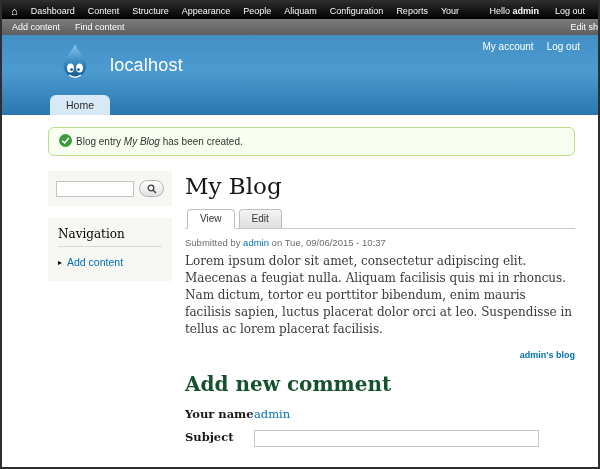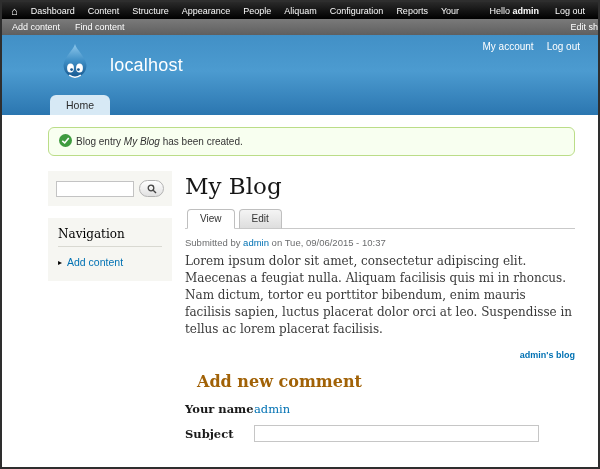--- a/index.html
+++ b/index.html
@@ -83,22 +83,22 @@
     border:1px solid #bfbfbf; border-radius:4px 4px 0 0;
     background:linear-gradient(#f4f4f4,#dedede);
     margin-bottom:-1px; border-bottom:1px solid #c9c9c9; cursor:pointer;
   }
   .tab.active { background:#fff; border-bottom:1px solid #fff; }
   .submitted { font-size:9.5px; color:#6b6c6e; margin:8px 0 5px; }
   .submitted .author { color:#0071b3; cursor:pointer; }
   .body-text { font-family:"DejaVu Serif", serif; font-size:12px; color:#3a3a3a; line-height:1.42; margin-bottom:12px; }
   .blog-term { text-align:right; font-size:9px; font-weight:bold; margin-bottom:12px; }
   .blog-term a { color:#0071b3; cursor:pointer; text-decoration:none; }
-  .comment-heading { font-family:"DejaVu Serif", serif; font-size:16px; font-weight:bold; color:#a16207; margin:6px 12px 11px; }
-  .form-row { display:flex; align-items:center; margin-bottom:9px; }
+  .comment-heading { font-family:"DejaVu Serif", serif; font-size:20px; font-weight:bold; color:#14532d; margin:6px 0 11px; }
+  .form-row { display:flex; align-items:flex-start; margin-bottom:9px; }
   .form-label { width:69px; flex:none; font-family:"DejaVu Serif", serif; font-weight:bold; font-size:11.5px; color:#1a1a1a; }
   .your-name-value { font-family:"DejaVu Serif", serif; font-size:11.5px; color:#0071b3; cursor:pointer; }
   .subject-input { width:285px; height:17px; border:1px solid #c6c6c6; font-size:11px; padding:0 3px; }
 </style>
 </head>
 <body>
 
 <div class="frame" data-interactable="false">
 
   <div class="admin-bar" data-interactable="false">

